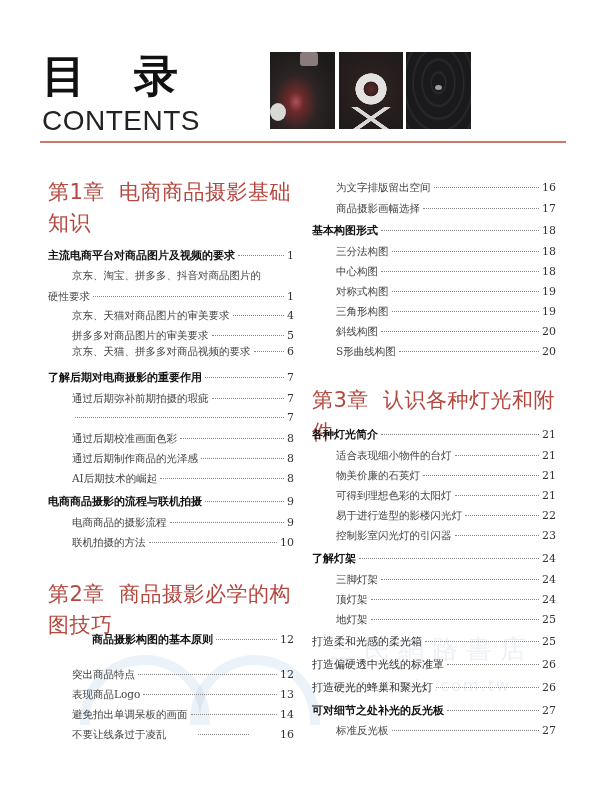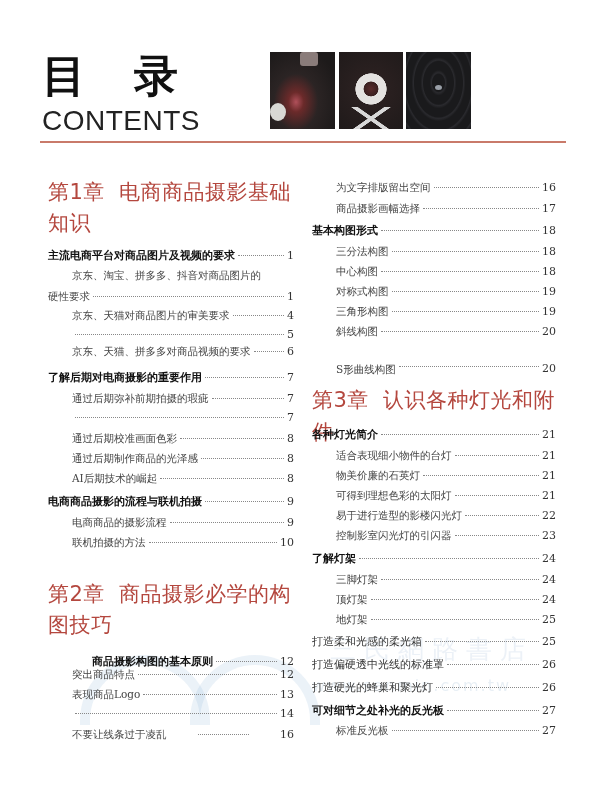--- a/index.html
+++ b/index.html
@@ -84,20 +84,21 @@
     <span class="label">硬性要求</span>
       <span class="dots"></span>
       <span class="page">1</span>
   </div>
   <div class="entry l2" style="top:306px;">
     <span class="label">京东、天猫对商品图片的审美要求</span>
       <span class="dots"></span>
       <span class="page">4</span>
   </div>
   <div class="entry l2" style="top:326px;">
+    <span class="label">拼多多对商品图片的审美要求</span>
       <span class="dots"></span>
       <span class="page">5</span>
   </div>
   <div class="entry l2" style="top:342px;">
     <span class="label">京东、天猫、拼多多对商品视频的要求</span>
       <span class="dots"></span>
       <span class="page">6</span>
   </div>
   <div class="entry l1" style="top:369px;">
     <span class="label">了解后期对电商摄影的重要作用</span>
@@ -144,36 +145,37 @@
       <span class="page">10</span>
   </div>
 
   <div class="chapter" style="top:578px;">
     <span class="ch-num">第2章</span><span>商品摄影必学的构</span>
   </div>
   <div class="chapter" style="top:609px;">
     <span>图技巧</span>
   </div>
 
-  <div class="entry l1" style="top:653px;padding-left:44px;">
+  <div class="entry l1" style="top:631px;padding-left:44px;">
     <span class="label">商品摄影构图的基本原则</span>
       <span class="dots"></span>
       <span class="page">12</span>
   </div>
   <div class="entry l2" style="top:665px;">
     <span class="label">突出商品特点</span>
       <span class="dots"></span>
       <span class="page">12</span>
   </div>
   <div class="entry l2" style="top:685px;">
     <span class="label">表现商品Logo</span>
       <span class="dots"></span>
       <span class="page">13</span>
   </div>
   <div class="entry l2" style="top:705px;">
+    <span class="label">避免拍出单调呆板的画面</span>
       <span class="dots"></span>
       <span class="page">14</span>
   </div>
   <div class="entry l2" style="top:725px;gap:28px;">
     <span class="label">不要让线条过于凌乱</span>
       <span class="dots"></span>
       <span class="page">16</span>
   </div>
 </div>
 
@@ -211,21 +213,21 @@
   <div class="entry l2" style="top:302px;">
     <span class="label">三角形构图</span>
       <span class="dots"></span>
       <span class="page">19</span>
   </div>
   <div class="entry l2" style="top:322px;">
     <span class="label">斜线构图</span>
       <span class="dots"></span>
       <span class="page">20</span>
   </div>
-  <div class="entry l2" style="top:360px;align-items:center;">
+  <div class="entry l2" style="top:342px;">
     <span class="label">S形曲线构图</span>
       <span class="dots"></span>
       <span class="page">20</span>
   </div>
 
   <div class="chapter" style="top:384px;">
     <span class="ch-num">第3章</span><span>认识各种灯光和附件</span>
   </div>
 
   <div class="entry l1" style="top:426px;">

